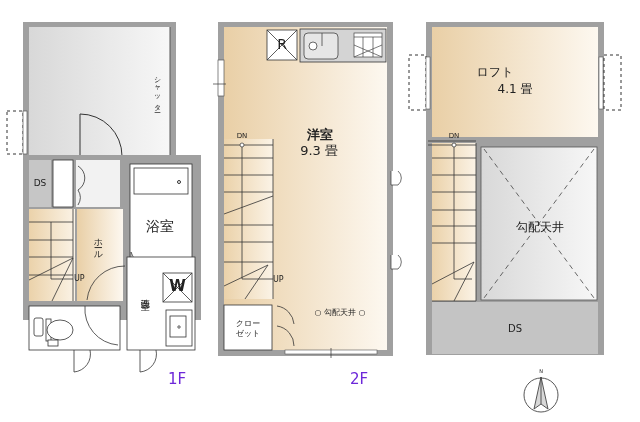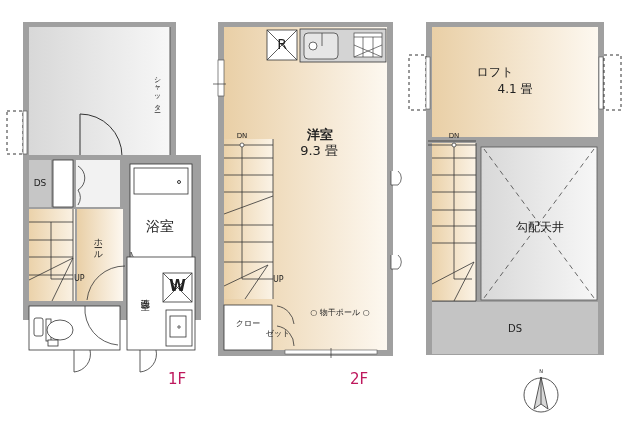--- a/index.html
+++ b/index.html
@@ -1,20 +1,20 @@
 <!DOCTYPE html>
 <html><head>
 <meta charset="utf-8">
 <style>
   html, body { margin:0; padding:0; background:#ffffff; }
   body { width:640px; height:422px; position:relative; overflow:hidden;
          font-family:"DejaVu Sans", "Liberation Sans", sans-serif; color:#222; }
   .lbl { position:absolute; font-size:9px; color:#222; text-align:center; line-height:1.15; }
   .vtext { writing-mode:vertical-rl; text-orientation:upright; letter-spacing:1px; }
-  .floorlbl { position:absolute; font-size:15px; color:#be185d; }
+  .floorlbl { position:absolute; font-size:15px; color:#6d28d9; }
   svg { position:absolute; left:0; top:0; }
 </style>
 </head>
 <body>
 
 <svg width="640" height="422" viewBox="0 0 640 422">
   <defs>
     <linearGradient id="wood" x1="0" x2="1" y1="0" y2="0">
       <stop offset="0" stop-color="#e9cfa6"></stop>
       <stop offset="1" stop-color="#fdf8f0"></stop>
@@ -211,22 +211,22 @@
 <div class="lbl vtext" style="left:140px;top:292px;font-size:9px;">洗面室</div>
 <div class="lbl" style="left:163px;top:278px;width:29px;font-size:15px;font-weight:bold;">W</div>
 <div class="floorlbl" style="left:168px;top:370px;">1F</div>
 
 <div class="lbl" style="left:267px;top:36px;width:30px;font-size:14px;">R</div>
 <div class="lbl" style="left:290px;top:128px;width:60px;font-size:13px;font-weight:bold;">洋室</div>
 <div class="lbl" style="left:278px;top:144px;width:60px;font-size:13px;text-align:right;">9.3 畳</div>
 <div class="lbl" style="left:233px;top:132px;width:18px;font-size:7px;">DN</div>
 <div class="lbl" style="left:273px;top:275px;font-size:8px;">UP</div>
 <div class="lbl" style="left:226px;top:319px;width:44px;font-size:8px;">クロー</div>
-<div class="lbl" style="left:226px;top:329px;width:44px;font-size:8px;padding-left:30px;">ゼット</div>
-<div class="lbl" style="left:305px;top:308px;width:70px;font-size:8px;">○ 物干ポール ○</div>
+<div class="lbl" style="left:226px;top:329px;width:44px;font-size:8px;">ゼット</div>
+<div class="lbl" style="left:305px;top:308px;width:70px;font-size:8px;">○ 勾配天井 ○</div>
 <div class="floorlbl" style="left:350px;top:370px;text-align:right;">2F</div>
 
 <div class="lbl" style="left:460px;top:66px;width:70px;font-size:12px;">ロフト</div>
 <div class="lbl" style="left:480px;top:83px;width:70px;font-size:12px;">4.1 畳</div>
 <div class="lbl" style="left:445px;top:132px;width:18px;font-size:7px;">DN</div>
 <div class="lbl" style="left:510px;top:221px;width:60px;font-size:12px;">勾配天井</div>
 <div class="lbl" style="left:500px;top:323px;width:30px;font-size:10px;">DS</div>
 <div class="lbl" style="left:536px;top:369px;width:10px;font-size:5px;">N</div>
 
 </body></html>

